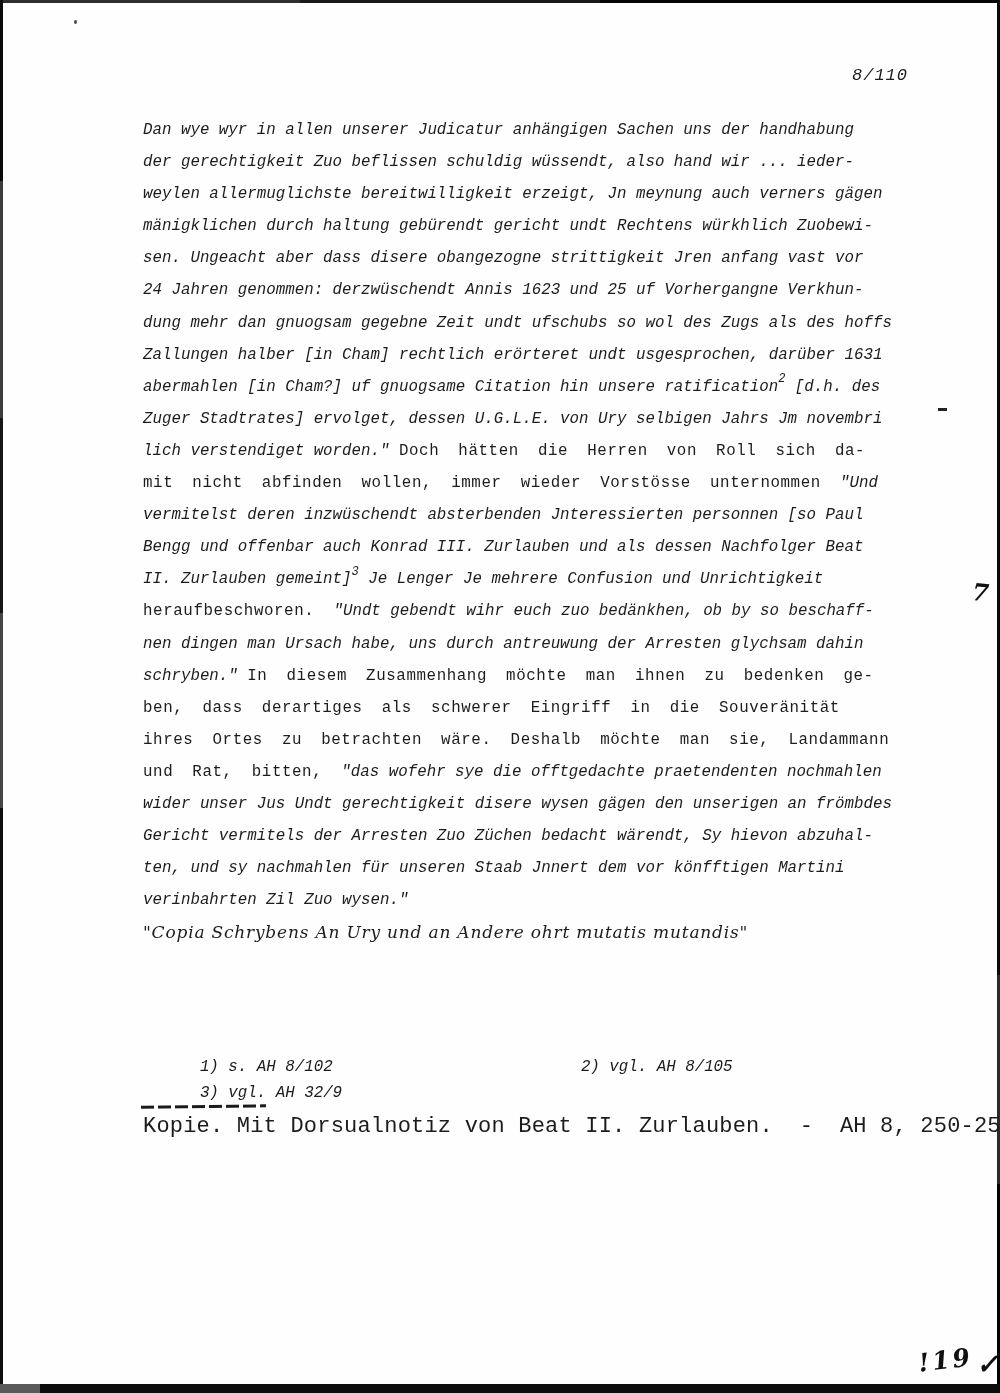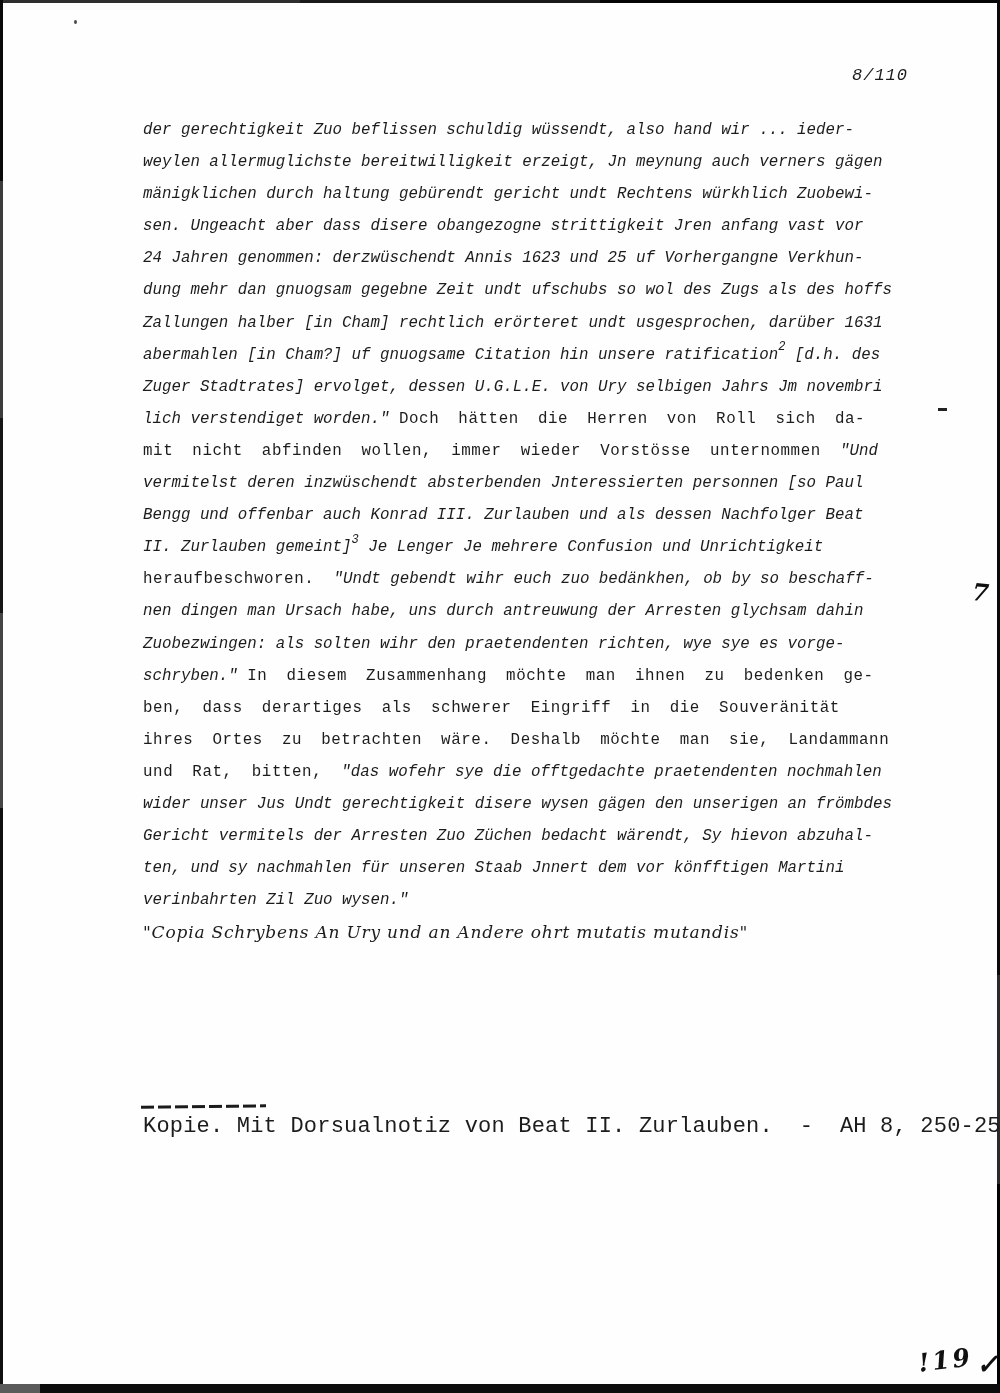--- a/index.html
+++ b/index.html
@@ -89,48 +89,56 @@
   <div class="edge edge-top"></div>
   <div class="edge edge-left"></div>
   <div class="edge edge-right"></div>
   <div class="edge edge-bottom"></div>
   <div class="speck"></div>
   <div class="artifact-dash"></div>
 
   <div class="page-number">8/110</div>
 
   <div class="body-text">
+      <div class="line"><span class="seg-i">Dan wye wyr in allen unserer Judicatur anhängigen Sachen uns der handhabung</span></div>
       <div class="line"><span class="seg-i">der gerechtigkeit Zuo beflissen schuldig wüssendt, also hand wir ... ieder-</span></div>
       <div class="line"><span class="seg-i">weylen allermuglichste bereitwilligkeit erzeigt, Jn meynung auch verners gägen</span></div>
       <div class="line"><span class="seg-i">mänigklichen durch haltung gebürendt gericht undt Rechtens würkhlich Zuobewi-</span></div>
       <div class="line"><span class="seg-i">sen. Ungeacht aber dass disere obangezogne strittigkeit Jren anfang vast vor</span></div>
       <div class="line"><span class="seg-i">24 Jahren genommen: derzwüschendt Annis 1623 und 25 uf Vorhergangne Verkhun-</span></div>
       <div class="line"><span class="seg-i">dung mehr dan gnuogsam gegebne Zeit undt ufschubs so wol des Zugs als des hoffs</span></div>
       <div class="line"><span class="seg-i">Zallungen halber [in Cham] rechtlich erörteret undt usgesprochen, darüber 1631</span></div>
       <div class="line"><span class="seg-i">abermahlen [in Cham?] uf gnuogsame Citation hin unsere ratification</span><sup class="seg-sup">2</sup><span class="seg-i"> [d.h. des</span></div>
       <div class="line"><span class="seg-i">Zuger Stadtrates] ervolget, dessen U.G.L.E. von Ury selbigen Jahrs Jm novembri</span></div>
       <div class="line"><span class="seg-i">lich verstendiget worden." </span><span class="seg-rs">Doch hätten die Herren von Roll sich da-</span></div>
       <div class="line"><span class="seg-rs">mit nicht abfinden wollen, immer wieder Vorstösse unternommen </span><span class="seg-i">"Und</span></div>
       <div class="line"><span class="seg-i">vermitelst deren inzwüschendt absterbenden Jnteressierten personnen [so Paul</span></div>
       <div class="line"><span class="seg-i">Bengg und offenbar auch Konrad III. Zurlauben und als dessen Nachfolger Beat</span></div>
       <div class="line"><span class="seg-i">II. Zurlauben gemeint]</span><sup class="seg-sup">3</sup><span class="seg-i"> Je Lenger Je mehrere Confusion und Unrichtigkeit</span></div>
       <div class="line"><span class="seg-rs">heraufbeschworen. </span><span class="seg-i">"Undt gebendt wihr euch zuo bedänkhen, ob by so beschaff-</span></div>
       <div class="line"><span class="seg-i">nen dingen man Ursach habe, uns durch antreuwung der Arresten glychsam dahin</span></div>
-      <div class="line"><span class="seg-i">Zuobezwingen: als solten wihr den praetendenten richten, wye sye es vorge-</span></div>
       <div class="line"><span class="seg-i">schryben." </span><span class="seg-rs">In diesem Zusammenhang möchte man ihnen zu bedenken ge-</span></div>
       <div class="line"><span class="seg-rs">ben, dass derartiges als schwerer Eingriff in die Souveränität</span></div>
       <div class="line"><span class="seg-rs">ihres Ortes zu betrachten wäre. Deshalb möchte man sie, Landammann</span></div>
       <div class="line"><span class="seg-rs">und Rat, bitten, </span><span class="seg-i">"das wofehr sye die offtgedachte praetendenten nochmahlen</span></div>
       <div class="line"><span class="seg-i">wider unser Jus Undt gerechtigkeit disere wysen gägen den unserigen an frömbdes</span></div>
       <div class="line"><span class="seg-i">Gericht vermitels der Arresten Zuo Züchen bedacht wärendt, Sy hievon abzuhal-</span></div>
       <div class="line"><span class="seg-i">ten, und sy nachmahlen für unseren Staab Jnnert dem vor könfftigen Martini</span></div>
       <div class="line"><span class="seg-i">verinbahrten Zil Zuo wysen."</span></div>
       <div class="line"><span class="seg-sc">"Copia Schrybens An Ury und an Andere ohrt mutatis mutandis"</span></div>
     </div>
 
+  <div class="footnotes">
+    <div class="fn-row">
+      <span class="fn-col1">1) s. AH 8/102</span><span>2) vgl. AH 8/105</span>
+    </div>
+    <div class="fn-row">
+      <span>3) vgl. AH 32/9</span>
+    </div>
+  </div>
 
   <div class="rule"></div>
 
   <div class="dorsual">Kopie. Mit Dorsualnotiz von Beat II. Zurlauben.  -  AH 8, 250-251</div>
 
   <div class="hw hw-margin">7</div>
 
   <div class="hw hw-bottom">
     <span>!19</span><span class="hw-check">✓</span>
   </div>

